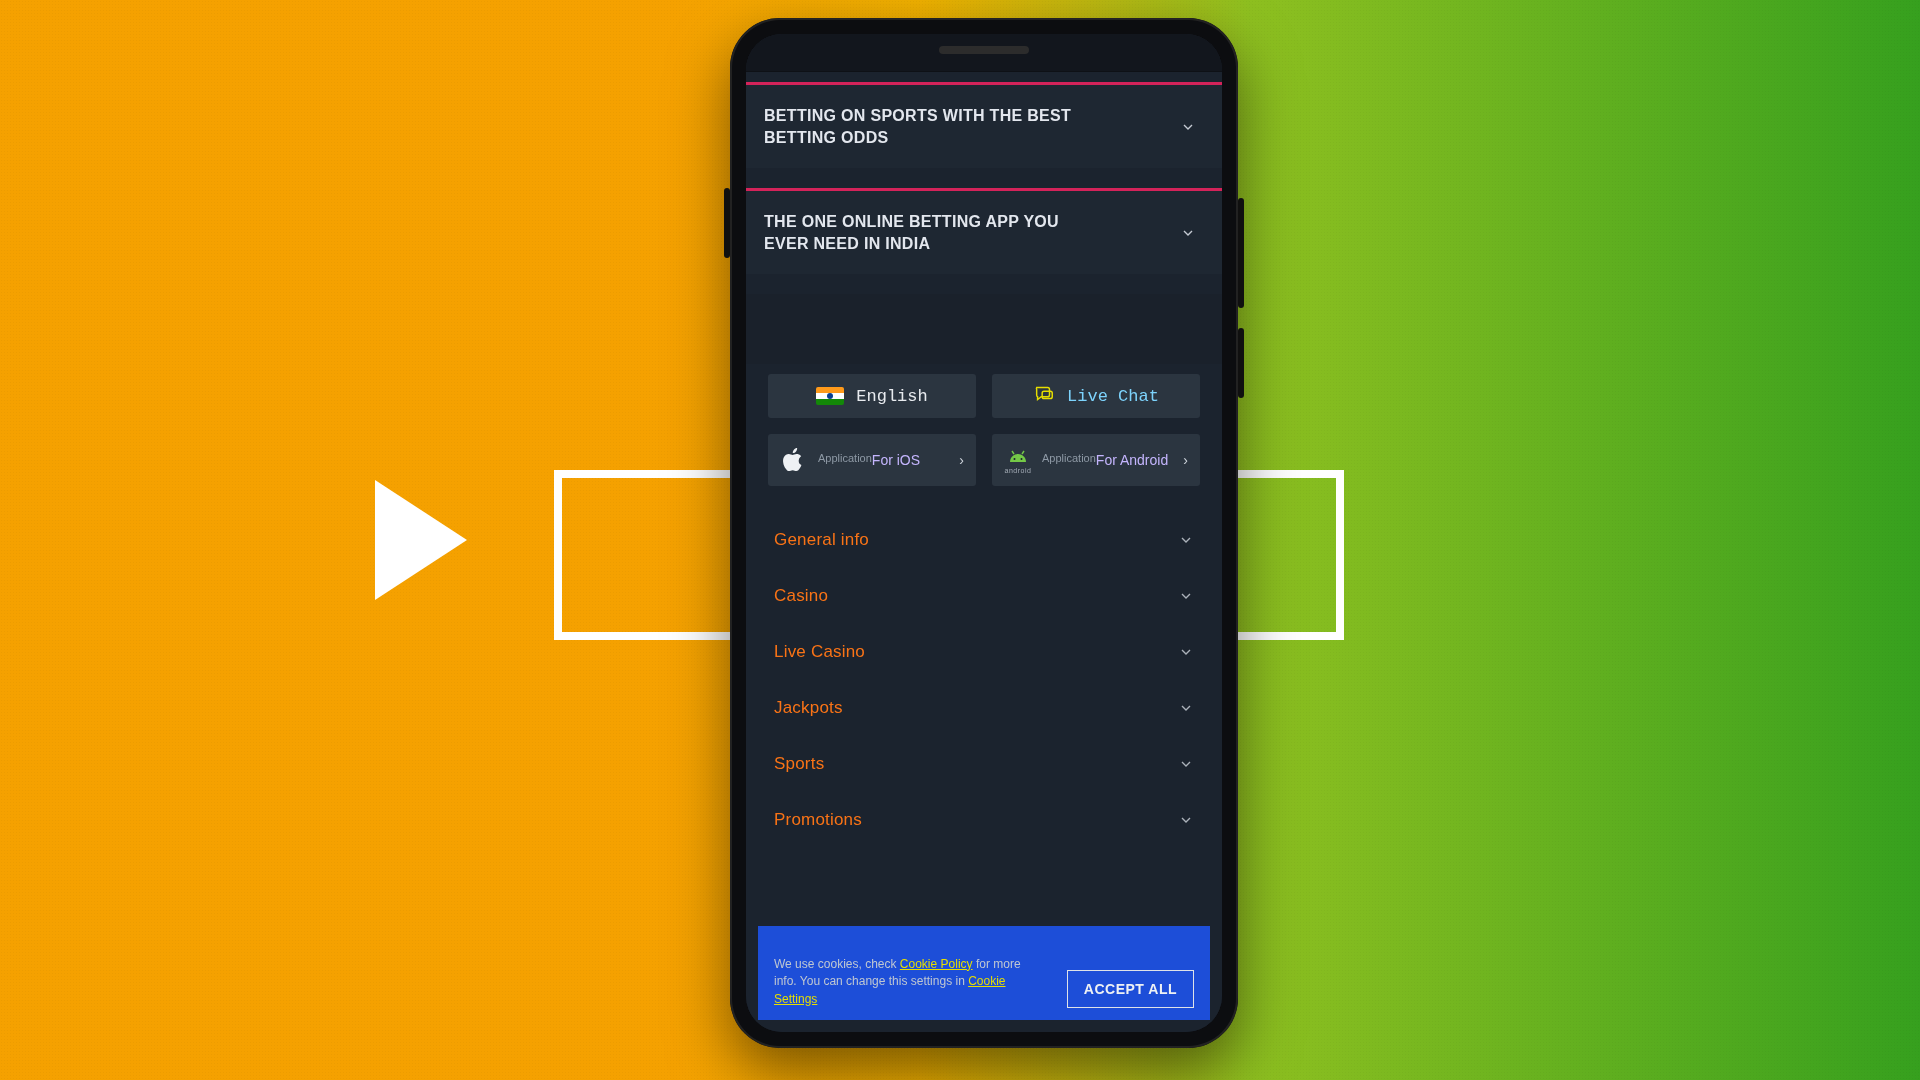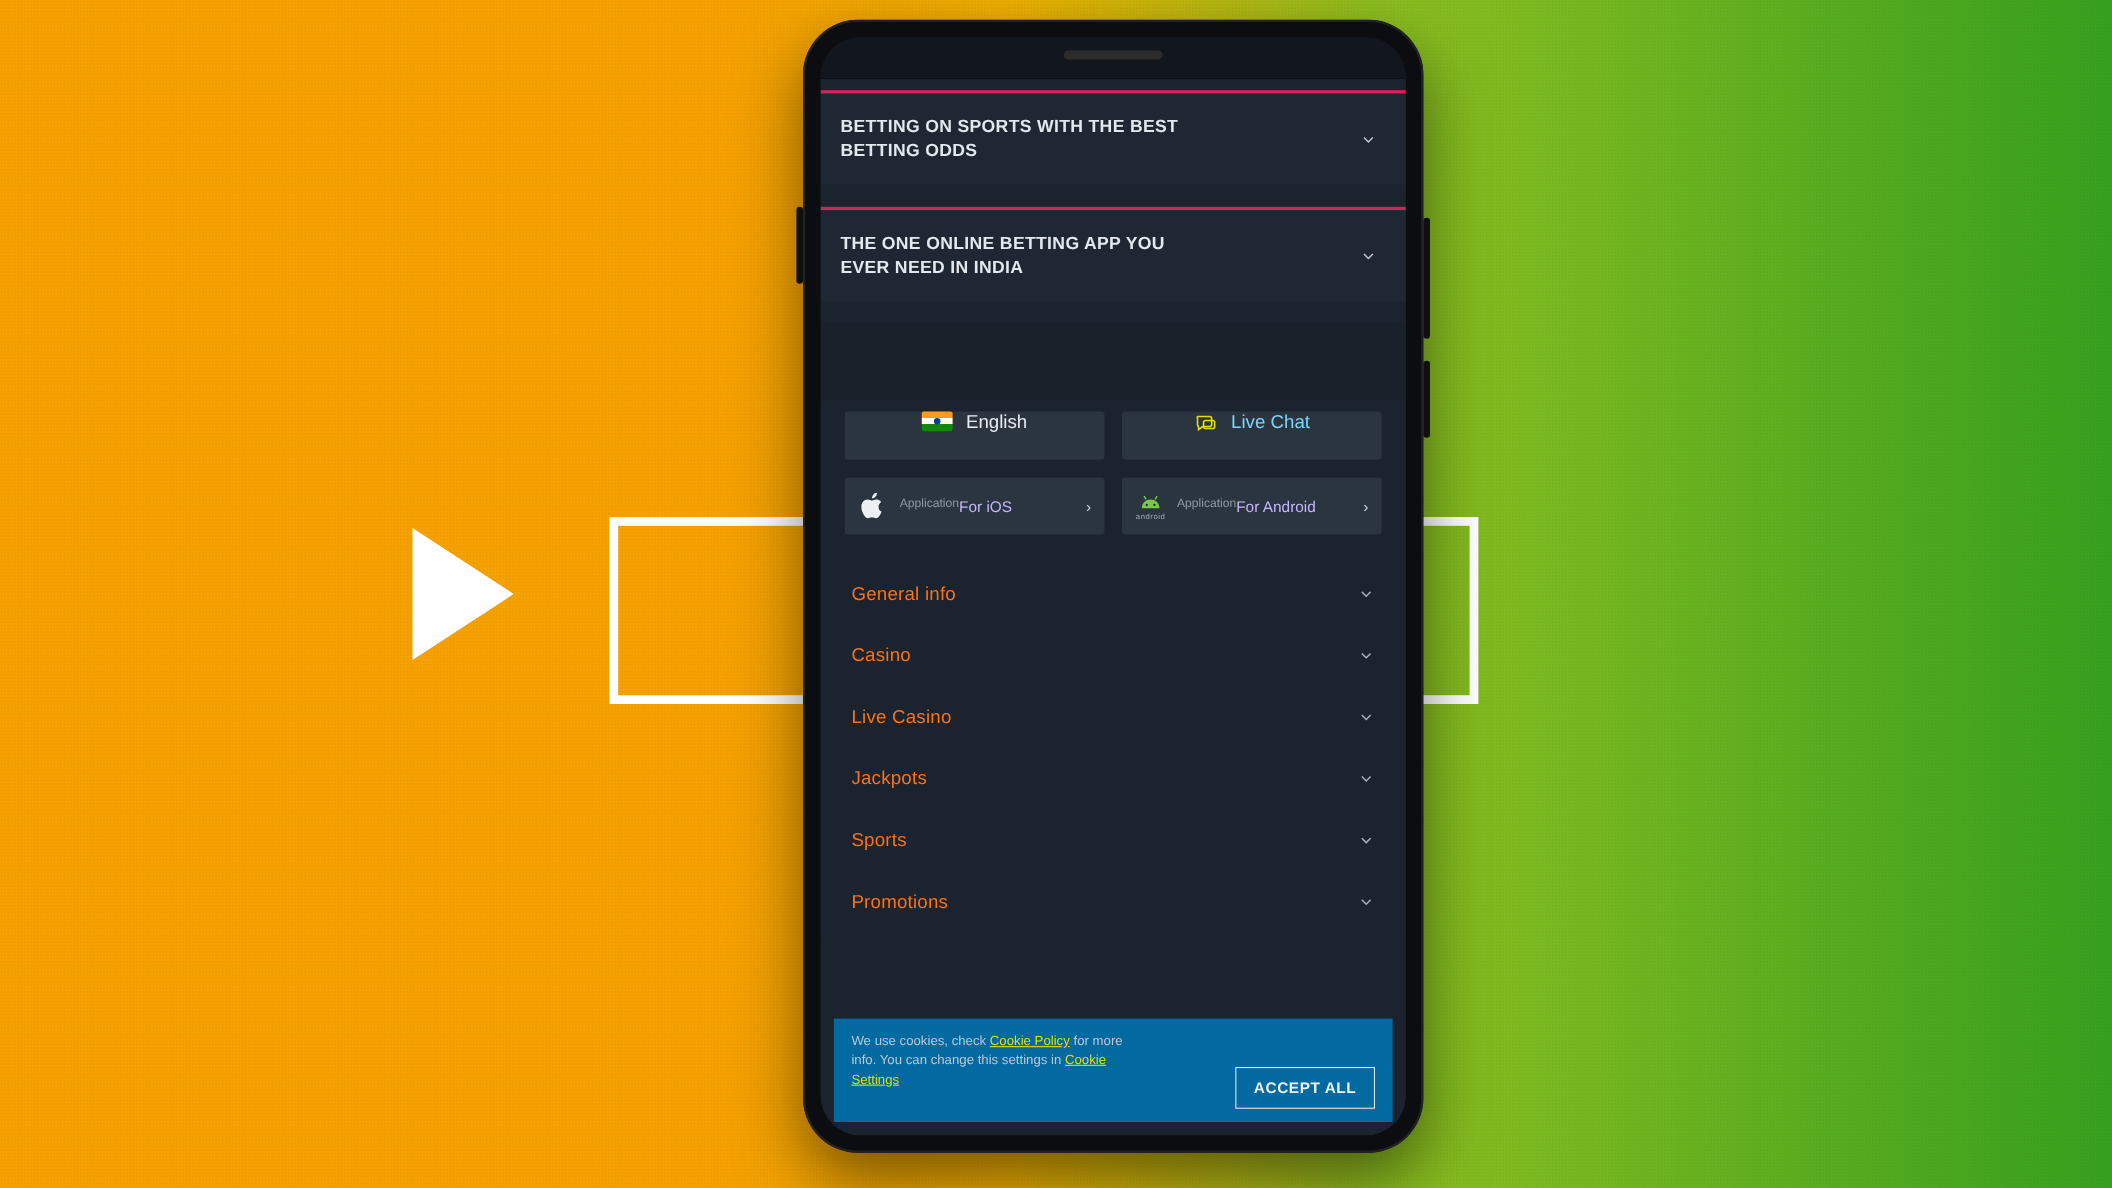--- a/index.html
+++ b/index.html
@@ -19,21 +19,21 @@
     background-size: 3px 3px;
     mix-blend-mode: multiply;
     pointer-events:none;
   }
 
   
   .phone {
     position: absolute;
     left: 730px;
     top: 18px;
-    width: 564px;
+    width: 508px;
     height: 1030px;
     background: #0c0d10;
     border-radius: 50px;
     box-shadow: 0 25px 60px rgba(0,0,0,0.5), inset 0 0 0 2px #222;
   }
   .phone::after{
     content:"";
     position:absolute;
     left:50%; transform:translateX(-50%);
     top:28px; width:90px; height:8px; border-radius:4px; background:#2c2c2c;
@@ -88,23 +88,23 @@
   .footer-area{
     padding: 10px 22px 0 22px;
     background:#1b232e;
   }
   .btn-row{
     display:flex; gap:16px; margin-bottom:16px;
   }
   .pill-btn{
     flex:1; height:44px; border-radius:3px;
     background:#2b3540;
-    display:flex; justify-content:center; gap:12px;
+    display:flex; align-items:center; justify-content:center; gap:12px;
     color:#e8ebef; font-size:17px; font-weight:400;
-    cursor:pointer; position:relative;
+    cursor:pointer; position:relative;font-family:Liberation Mono, monospace;
   }
   .pill-btn.live{ color:#7dd3fc; }
   .flag-india{
     width:28px;height:18px;border-radius:2px;
     background: linear-gradient(#ff9a1a 33%, #fff 33% 66%, #138808 66%);
     position:relative;
   }
   .flag-india::after{content:"";position:absolute;left:50%;top:50%;width:6px;height:6px;border-radius:50%;background:#0a3e8f;transform:translate(-50%,-50%);}
   .chat-icon svg{width:22px;height:22px;}
 
@@ -131,22 +131,22 @@
     display:flex; align-items:center; justify-content:space-between;
     padding:18px 4px; color:#f97316; font-size:17px; letter-spacing:0.2px;
     border-top:0;
     cursor:pointer;
   }
   .footer-link-row + .footer-link-row{}
   .footer-link-row .chevron-down{opacity:0.85;}
 
   .cookie-bar{
     position:absolute; left:12px; right:12px; bottom:12px;
-    background:#0369a1;
-    display:flex; align-items:flex-start; justify-content:space-between;
+    background:#1d4ed8;
+    display:flex; align-items:flex-end; justify-content:space-between;
     padding:12px 16px; gap:16px;
   }
   .cookie-bar .msg{ color:#bfc7d1; font-size:12px; line-height:1.45; max-width:260px;}
   .cookie-bar a{ color:#e6de00; text-decoration:underline; cursor:pointer;}
   .cookie-bar .accept{
     border:1.5px solid #dfe3e8; color:#eef1f4; font-weight:700; font-size:14px;
     padding:10px 16px; letter-spacing:0.5px; cursor:pointer; background:transparent;margin-top:32px;
   }
 
   

